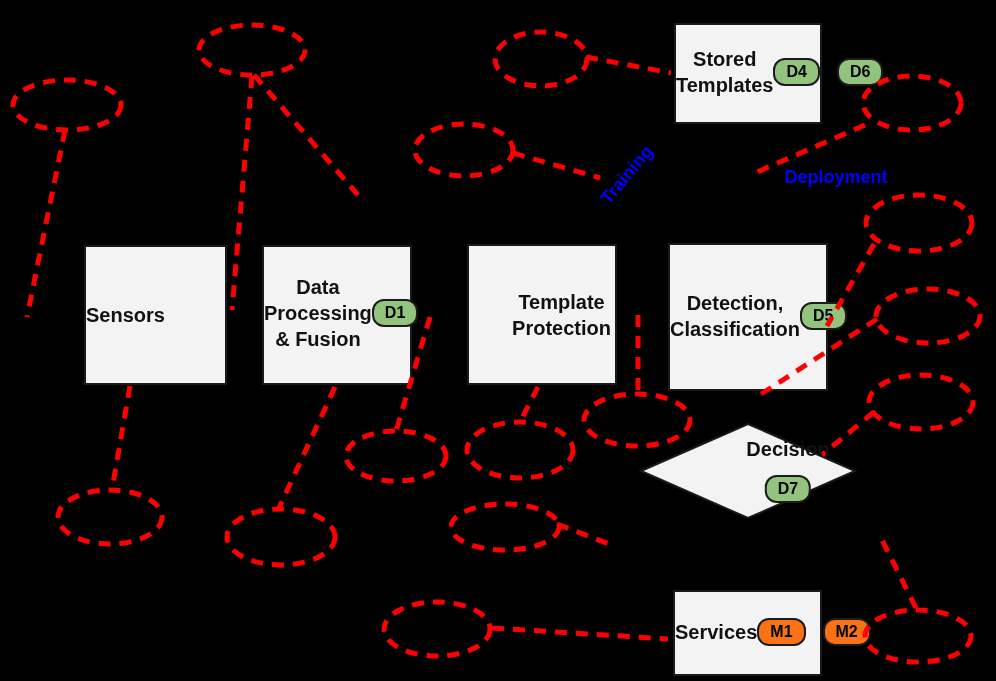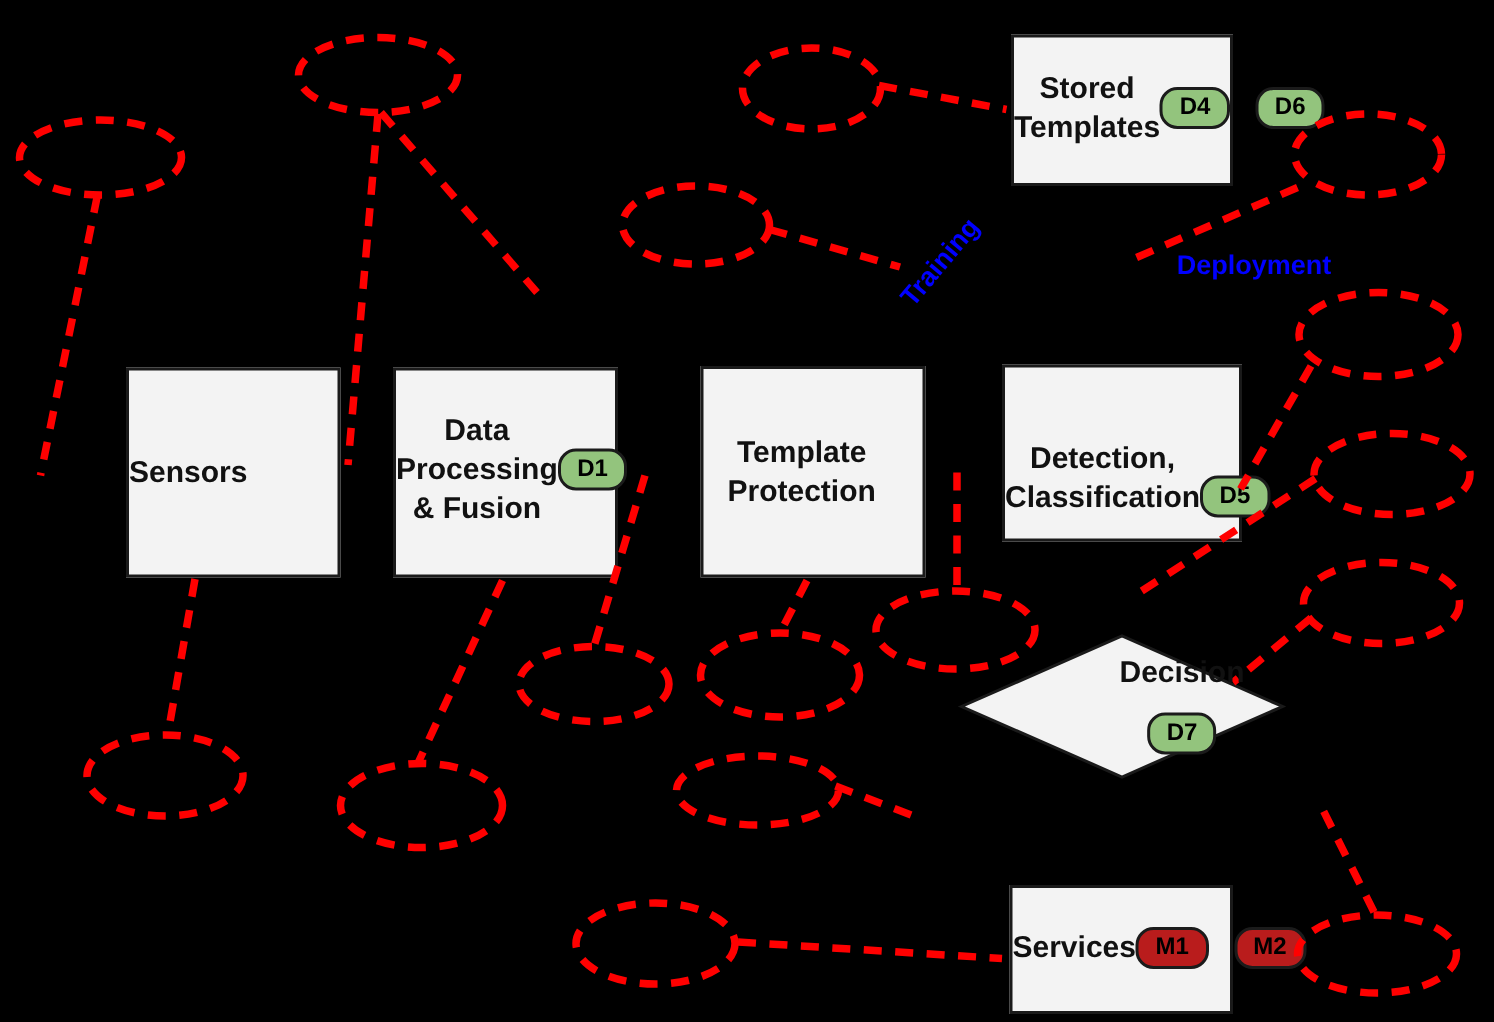--- a/index.html
+++ b/index.html
@@ -15,25 +15,25 @@
     font-weight:bold;font-size:20px;line-height:1.3;color:#111;text-align:center;
     white-space:pre-line;
   }
   .badges{display:flex;gap:17px;}
   .badge{
     display:inline-block;border:2px solid #1B1B1B;border-radius:12px;
     font-weight:bold;font-size:16px;line-height:1;color:#000;padding:4px 11px;box-sizing:border-box;
   }
   .badge.yellow{background:#FFD966;}
   .badge.green{background:#93C47D;}
-  .badge.blue{background:#b91c1c;}
+  .badge.blue{background:#f97316;}
   #box-sensors{left:60px;top:245px;width:143px;height:140px;padding:12px 0 12px;margin-left:24px;}
   #box-dataproc{left:262px;top:245px;width:150px;height:140px;padding:7px 0 12px;}
-  #box-template{left:467px;top:244px;width:150px;height:141px;padding:14px 16px;justify-content:flex-start;}
-  #box-detection{left:668px;top:243px;width:160px;height:118px;padding:12px 0 14px;align-items:flex-end;}
+  #box-template{left:467px;top:244px;width:150px;height:141px;padding:14px 4px;justify-content:flex-end;}
+  #box-detection{left:668px;top:243px;width:160px;height:148px;padding:12px 0 14px;}
   #box-stored{left:674px;top:23px;width:148px;height:101px;padding:6px 0 9px;}
   #box-services{left:673px;top:562px;width:149px;height:86px;padding:8px 0 10px;margin-top:28px;}
   #shapes{position:absolute;left:0;top:0;width:996px;height:681px;}
   .overlay{position:absolute;transform:translate(-50%,-50%);margin-left:40px;}
   #decision-label{left:748px;top:449px;font-weight:bold;font-size:20px;color:#111;}
   #decision-badge{left:748px;top:489px;}
   .phase-label{position:absolute;font-weight:bold;font-size:18px;}
   #training{left:627px;top:175px;transform:translate(-50%,-50%) rotate(-50deg);}
   #deployment{left:836px;top:177px;transform:translate(-50%,-50%);}
 </style>

